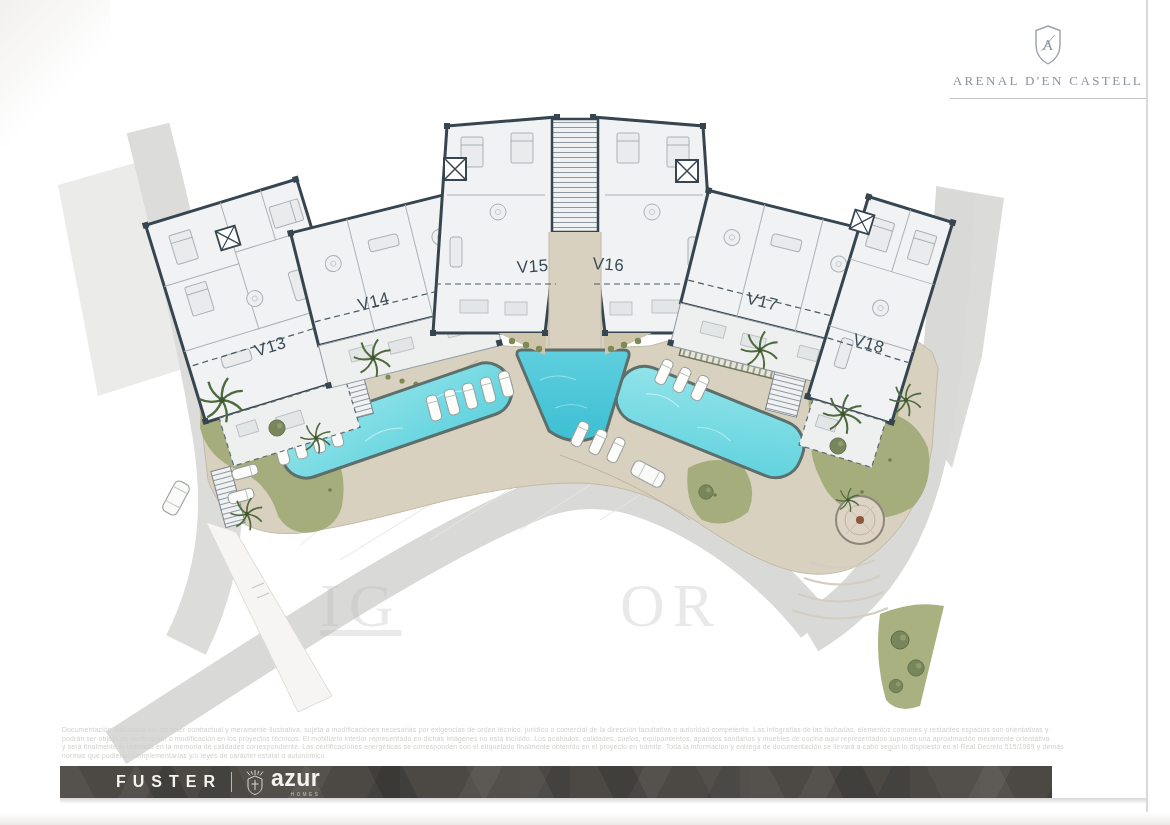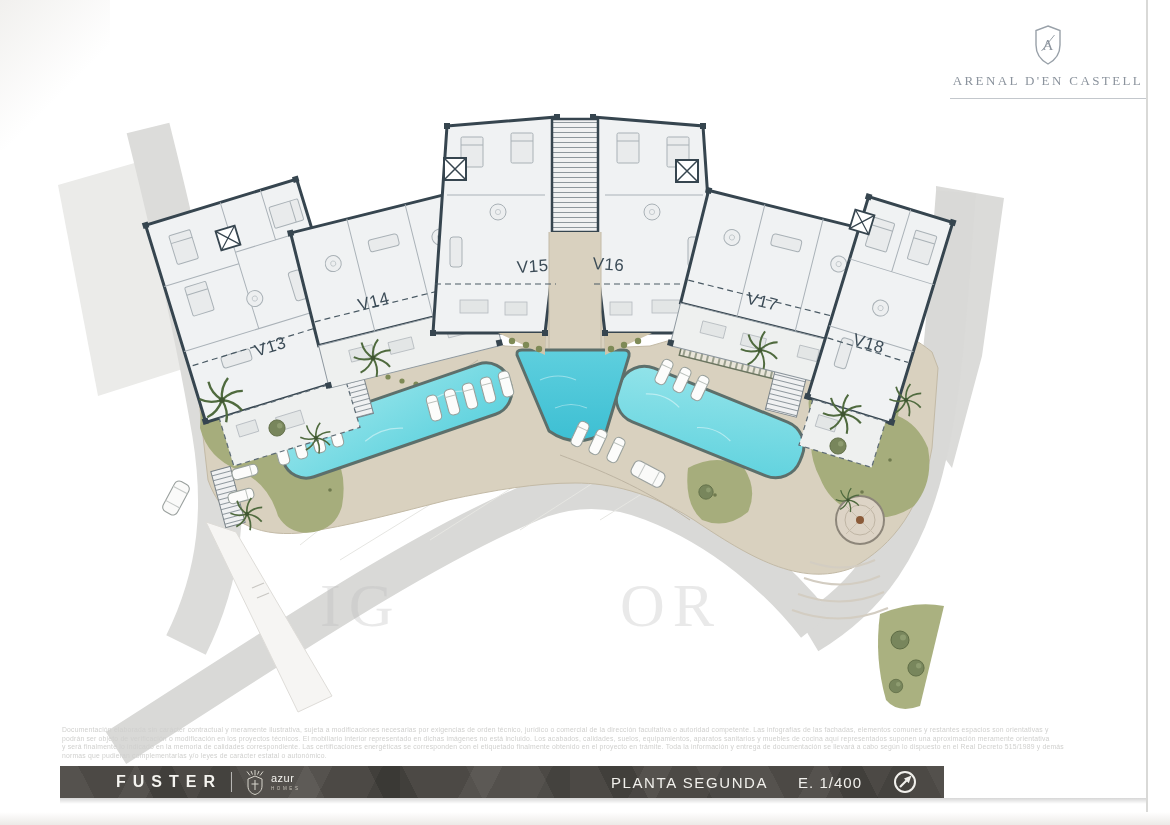--- a/index.html
+++ b/index.html
@@ -14,38 +14,38 @@
     background:linear-gradient(rgba(255,255,255,0),#eceae7);}
   
   .brand{position:absolute;top:24px;left:950px;width:196px;text-align:center;}
   .brand svg{display:block;margin:0 auto 7px auto;}
   .brand-name{font-family:"Liberation Serif",serif;font-size:13px;letter-spacing:2.4px;
     color:#8b939d;white-space:nowrap;}
   .brand-rule{margin-top:9px;height:1px;background:#c3c7cc;}
   
   .watermark{position:absolute;top:570px;font-family:"Liberation Serif",serif;font-size:62px;
     color:rgba(188,188,188,.33);letter-spacing:8px;pointer-events:none;}
-  .wm-left{left:320px;} .wm-right{left:620px;}
+  .wm-left{left:320px;text-decoration:underline;} .wm-right{left:620px;}
   
   .disclaimer{position:absolute;left:62px;top:726px;width:1078px;font-size:6.8px;line-height:8.7px;
     color:#d0d0ce;letter-spacing:.2px;text-align:justify;}
   .disclaimer div{margin:0;}
   
-  .footer-bar{position:absolute;left:60px;top:766px;width:884px;height:32px;display:flex;
+  .footer-bar{position:absolute;left:60px;top:766px;width:992px;height:32px;display:flex;
     align-items:center;color:#f1f0ec;background-color:#4c4945;
     background-image:
       linear-gradient(63deg, rgba(255,255,255,.05) 0 14%, rgba(0,0,0,0) 14% 38%, rgba(0,0,0,.14) 38% 52%, rgba(0,0,0,0) 52% 78%, rgba(255,255,255,.04) 78% 100%),
       linear-gradient(-63deg, rgba(0,0,0,.10) 0 18%, rgba(0,0,0,0) 18% 45%, rgba(255,255,255,.05) 45% 60%, rgba(0,0,0,0) 60% 100%);
     background-size:230px 32px,170px 32px;}
   .bar-shadow{position:absolute;left:60px;top:798px;width:1086px;height:6px;
     background:linear-gradient(rgba(0,0,0,.16),rgba(0,0,0,0));}
   .fuster{margin-left:56px;font-size:16px;font-weight:700;letter-spacing:7px;color:#f4f3ef;}
   .fsep{width:1px;height:20px;background:rgba(255,255,255,.6);margin:0 13px 0 9px;}
   .azur-wrap{display:flex;align-items:center;gap:6px;}
-  .azur{font-size:11px;font-weight:400;letter-spacing:.5px;line-height:1;color:#f4f3ef;}
+  .azur{font-size:23px;font-weight:700;letter-spacing:.5px;line-height:1;color:#f4f3ef;}
   .azur-sub{font-size:4.5px;letter-spacing:2.6px;color:#c6c2b8;text-align:right;margin-top:2px;}
   .bar-right{margin-left:auto;display:flex;align-items:center;gap:30px;margin-right:26px;}
   .plan-name{font-size:15px;letter-spacing:1.6px;}
   .scale{font-size:15px;letter-spacing:1px;}
 </style>
 </head>
 <body>
 
 <div class="page">
 
@@ -453,25 +453,16 @@
           <path d="M10,7 L17,10 V17 C17,22 13.5,24.5 10,25.5 C6.5,24.5 3,22 3,17 V10 Z"></path>
           <path d="M10,6 V1 M5,6.5 L2,2.5 M15,6.5 L18,2.5 M7.5,5.5 L6,2 M12.5,5.5 L14,2"></path>
           <path d="M10,11 V21 M6.5,15 H13.5"></path>
         </g>
       </svg>
       <span class="azur-text">
         <div class="azur">azur</div>
         <div class="azur-sub">HOMES</div>
       </span>
     </span>
-    <span class="bar-right">
-      <span class="plan-name">PLANTA SEGUNDA</span>
-      <span class="scale">E. 1/400</span>
-      <svg width="26" height="26" viewBox="0 0 26 26">
-        <circle cx="13" cy="13" r="10" fill="none" stroke="#f1f0ec" stroke-width="2"></circle>
-        <line x1="8" y1="18" x2="14.5" y2="11.5" stroke="#f1f0ec" stroke-width="2.2"></line>
-        <path d="M19.5,6.5 L12,9.5 L16.8,14.2 Z" fill="#f1f0ec"></path>
-      </svg>
-    </span>
   </footer>
   <div class="bar-shadow"></div>
   <div class="bottom-shade"></div>
 </div>
 
 </body></html>

